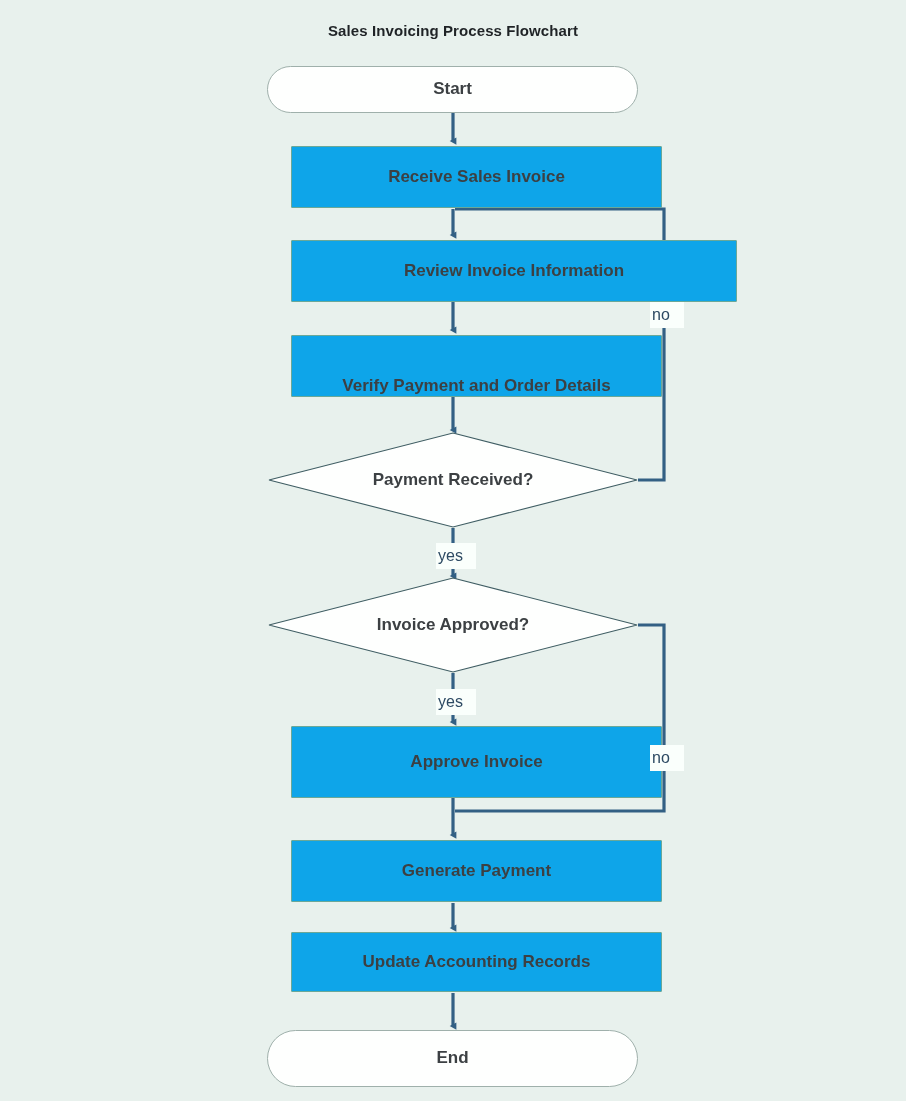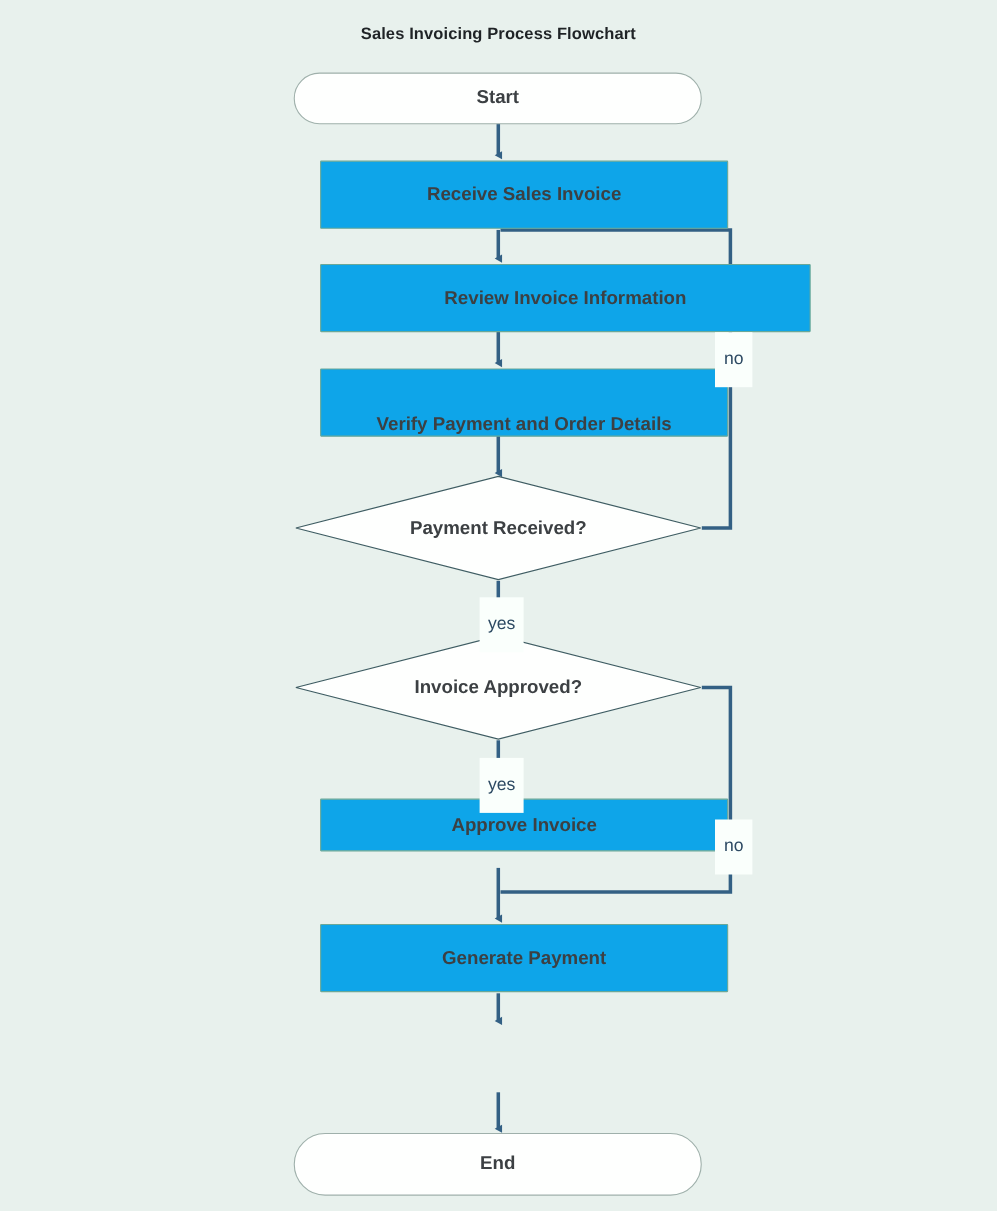--- a/index.html
+++ b/index.html
@@ -78,24 +78,23 @@
     position: relative;
     z-index: 2;
   }
   
   .edge-label {
     position: absolute;
     font-size: 16px;
     font-weight: normal;
     color: #2d4a63;
     background: #fafffc;
-    padding: 16px 2px;
+    padding: 4px 2px;
     line-height: 1.15;
     white-space: nowrap;
-    text-align: center;
   }
 </style>
 </head>
 <body>
 
 <div id="flow-root">
 
   <div id="page-title">Sales Invoicing Process Flowchart</div>
 
   <svg id="edge-layer" viewBox="0 0 906 1101" width="906" height="1101" xmlns="http://www.w3.org/2000/svg">
@@ -154,28 +153,31 @@
     <span class="diamond-label">Payment Received?</span>
   </div>
 
   <div class="node node-decision" style="left:268px; top:577px; width:370px; height:96px;text-align:right;">
     <svg class="diamond-shape" viewBox="0 0 370 96" preserveAspectRatio="none">
       <polygon points="185,1 369,48 185,95 1,48" fill="#fefffe" stroke="#3f5d63" stroke-width="1.1"></polygon>
     </svg>
     <span class="diamond-label">Invoice Approved?</span>
   </div>
 
-  <div class="node node-process" style="left:267px; top:726px; width:371px; height:48px;">
+  <div class="node node-process" style="left:267px; top:726px; width:371px; height:72px;">
     <span>Approve Invoice</span>
   </div>
 
   <div class="node node-process" style="left:267px; top:840px; width:371px; height:62px;">
     <span>Generate Payment</span>
   </div>
 
+  <div class="node node-process" style="left:267px; top:932px; width:371px; height:60px;">
+    <span>Update Accounting Records</span>
+  </div>
 
   <div class="node node-terminal" style="left:267px; top:1030px; width:371px; height:57px;justify-content:center;">
     <span>End</span>
   </div>
 
   <div class="edge-label" style="left:650px; top:302px; width:30px;">no</div>
 
   <div class="edge-label" style="left:436px; top:543px; width:36px;">yes</div>
 
   <div class="edge-label" style="left:436px; top:689px; width:36px;">yes</div>

